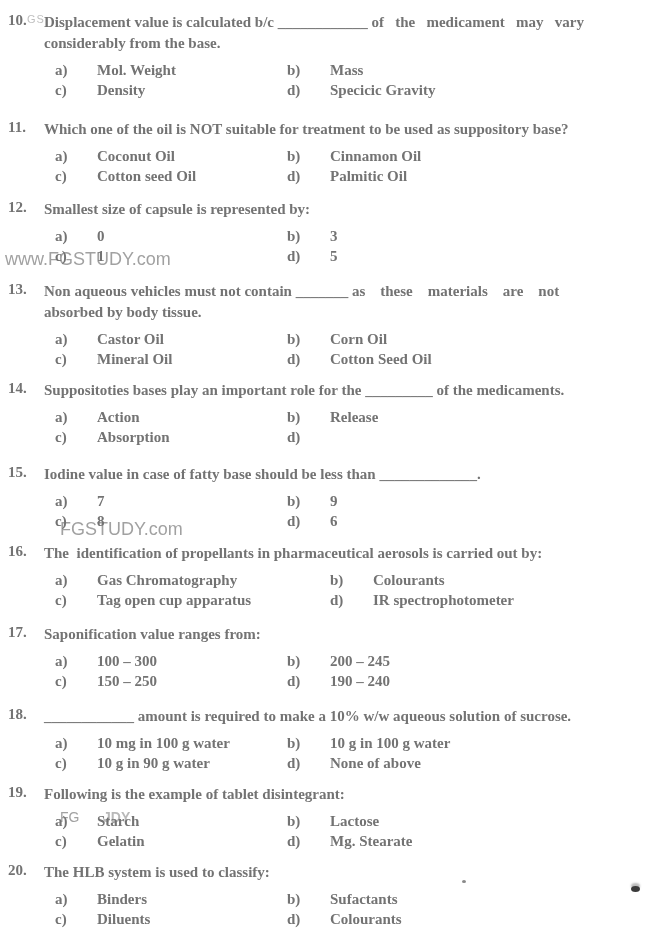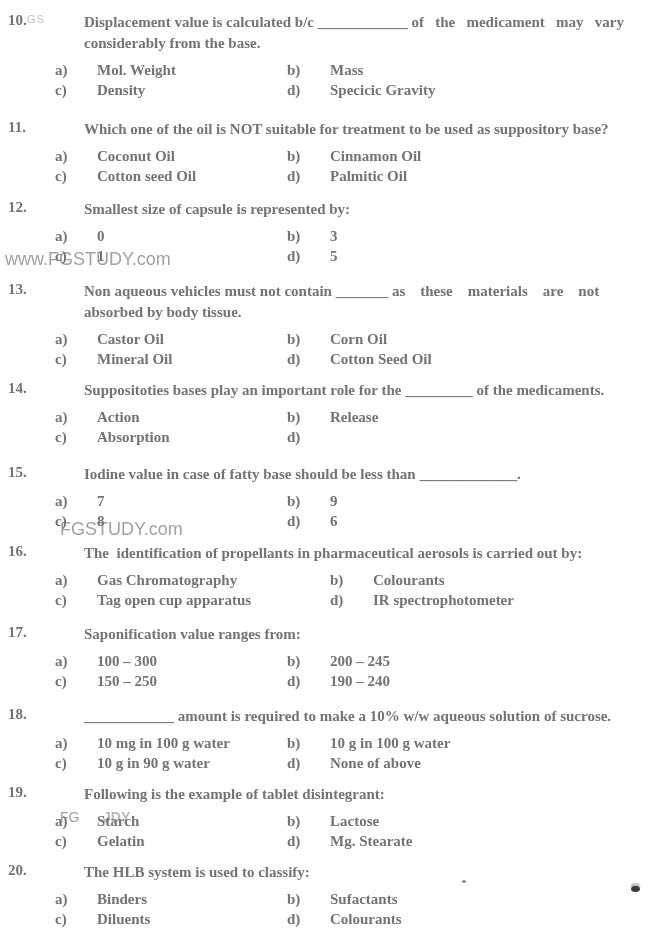--- a/index.html
+++ b/index.html
@@ -15,21 +15,21 @@
     position:absolute;left:0;width:640px;
     color:#737373;
     font-weight:700;
     font-size:15px;
   }
   .qnum{
     position:absolute;left:8px;top:0;
     font-weight:700;
   }
   .qtext{
-    margin-left:84px;
+    margin-left:44px;
     line-height:21px;
     white-space:pre-wrap;
   }
   .opts{margin-top:6px;}
   .opt-row{
     display:grid;
     grid-template-columns:42px 190px 43px auto;
     padding-left:55px;
     height:20px;line-height:20px;
     white-space:pre;

